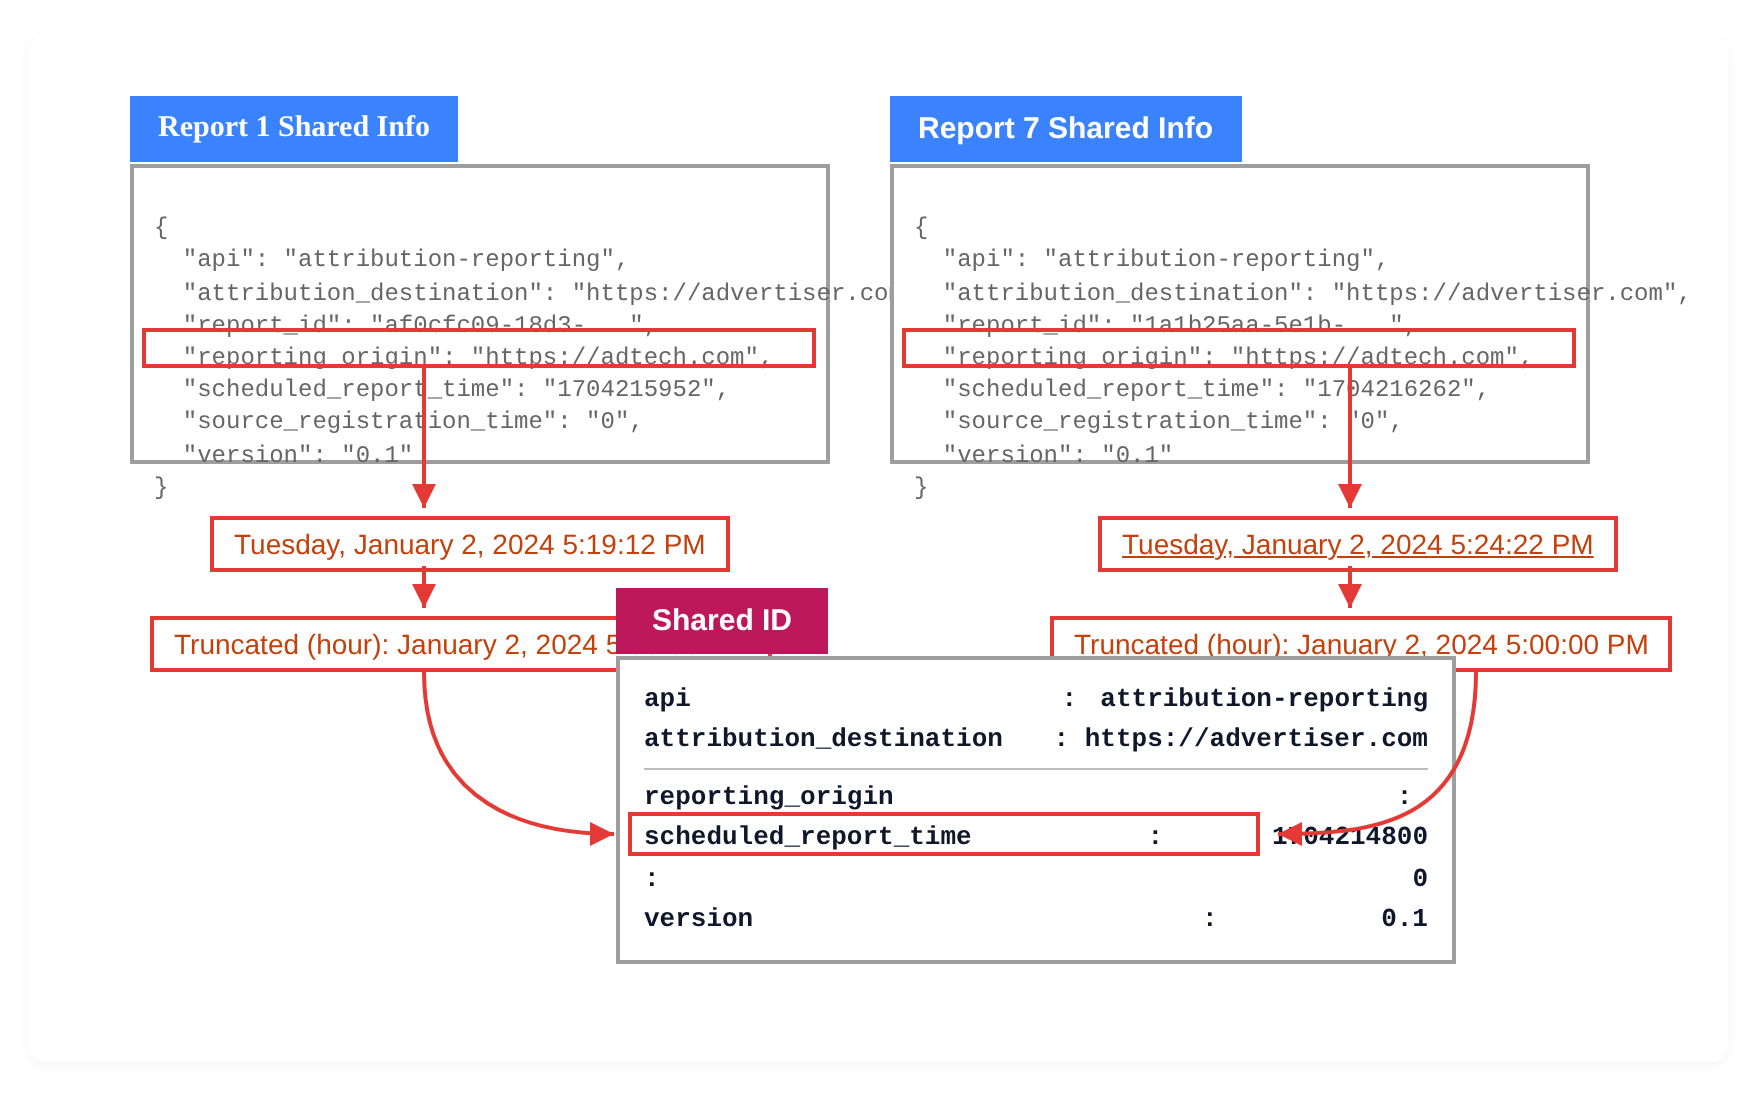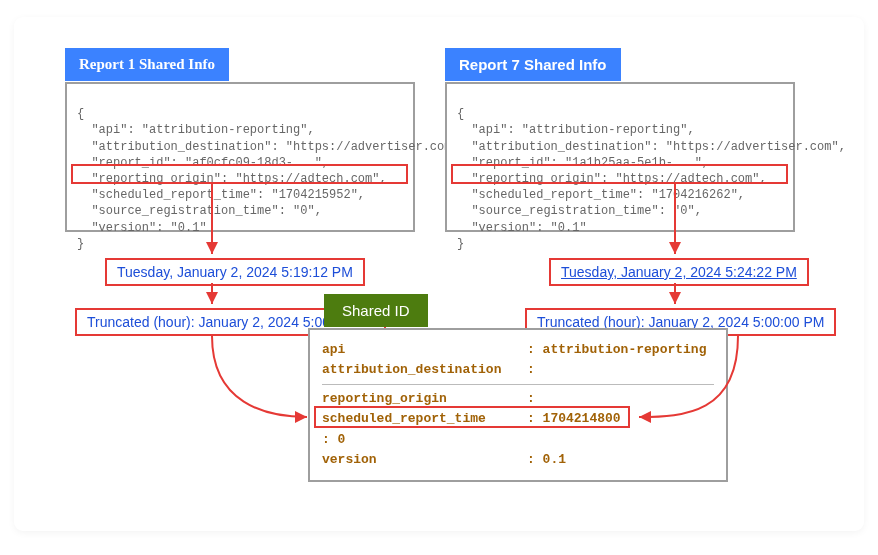--- a/index.html
+++ b/index.html
@@ -47,48 +47,47 @@
     border: 2px solid #e53935;
     background: transparent;
   }
 
   .date-pill {
     position: absolute;
     border: 2px solid #e53935;
     background: #fff;
     font-size: 14px;
     padding: 4px 10px;
-    color: #1d4ed8;
+    color: #c2410c;
     font-weight: 500;
     white-space: nowrap;
   }
 
   .shared-tab {
     position: absolute;
-    background: #4d7c0f;
+    background: #be185d;
     color: #fff;
-    font-weight: 400;
+    font-weight: 700;
     font-size: 15px;
     padding: 8px 18px;
-    margin-left: 16px;
   }
 
   .shared-box {
     position: absolute;
     border: 2px solid #9e9e9e;
     background: #fff;
     font-family: "Courier New", Courier, monospace;
     font-size: 13px;
     color: #666;
     padding: 10px 12px;
     line-height: 1.55;
   }
   .shared-box .row { display: flex; }
   .shared-box .k { width: 205px; }
-  .shared-box .bold { font-weight: 700; color: #a16207; }
+  .shared-box .bold { font-weight: 700; color: #0f172a; justify-content: space-between; }
   .shared-box .sep { border-top: 1px solid #bbb; margin: 4px 0; }
 
   .shared-highlight {
     position: absolute;
     border: 2px solid #e53935;
     background: transparent;
   }
 
   svg.arrows {
     position: absolute;
@@ -143,20 +142,21 @@
   <div class="shared-tab" style="left:293px; top:276px;">Shared ID</div>
   <div class="shared-box" style="left:293px; top:310px; width:420px;">
     <div class="row bold">
       <span class="k">api</span>
       <span>:&nbsp;</span>
       <span>attribution-reporting</span>
     </div>
     <div class="row bold">
       <span class="k">attribution_destination</span>
       <span>:&nbsp;</span>
+      <span>https://advertiser.com</span>
     </div>
     <div class="sep"></div>
     <div class="row bold">
       <span class="k">reporting_origin</span>
       <span>:&nbsp;</span>
     </div>
     <div class="row bold">
       <span class="k">scheduled_report_time</span>
       <span>:&nbsp;</span>
       <span>1704214800</span>

